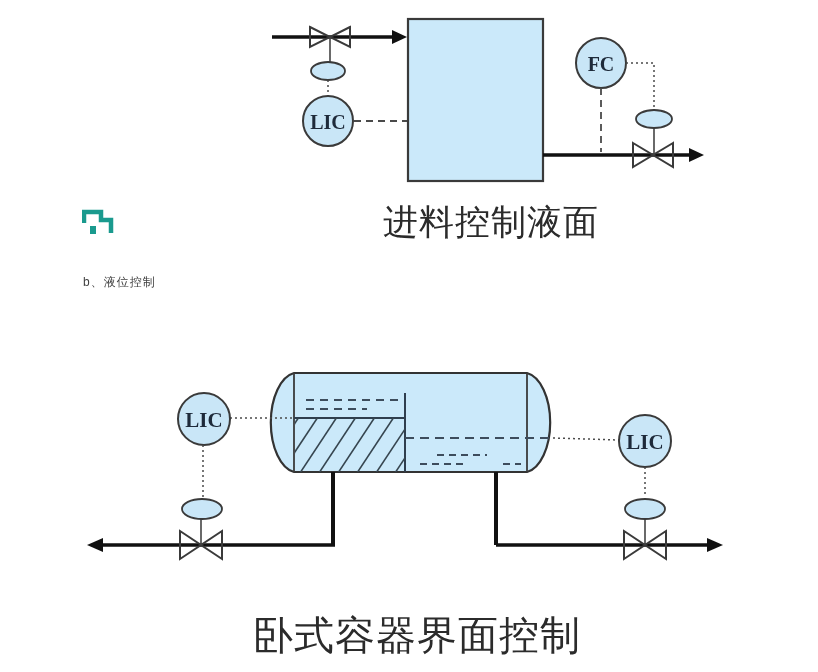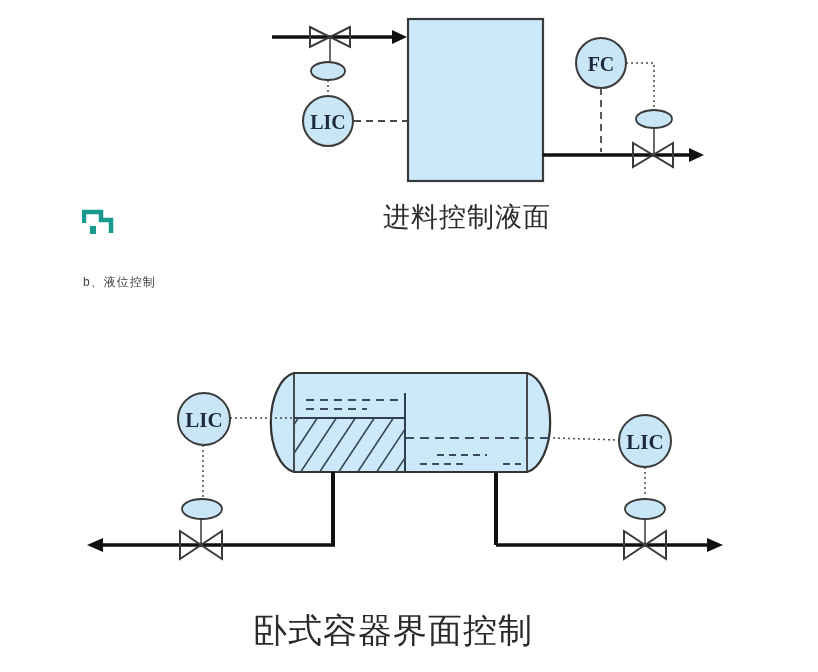--- a/index.html
+++ b/index.html
@@ -5,22 +5,22 @@
   html,body { margin:0; padding:0; }
   body {
     width:818px; height:672px; background:#ffffff; position:relative;
     font-family:"Liberation Sans", sans-serif; overflow:hidden;
   }
   .abs { position:absolute; }
   .caption {
     font-family:"Liberation Serif","DejaVu Serif",serif;
     color:#2b2b2b; white-space:nowrap; letter-spacing:1px;
   }
-  #top-caption   { left:383px; top:199px; font-size:27px; }
-  #bottom-caption{ left:253px; top:608px; font-size:34px; }
+  #top-caption   { left:383px; top:199px; font-size:35px; }
+  #bottom-caption{ left:253px; top:608px; font-size:40px; }
   #section-label {
     left:83px; top:274px; font-size:12px; color:#3f3f3f; letter-spacing:1px;
   }
   svg text.instr {
     font-family:"Liberation Serif","DejaVu Serif",serif;
     font-weight:bold; fill:#1e2a3a;
   }
 </style>
 </head>
 <body>

